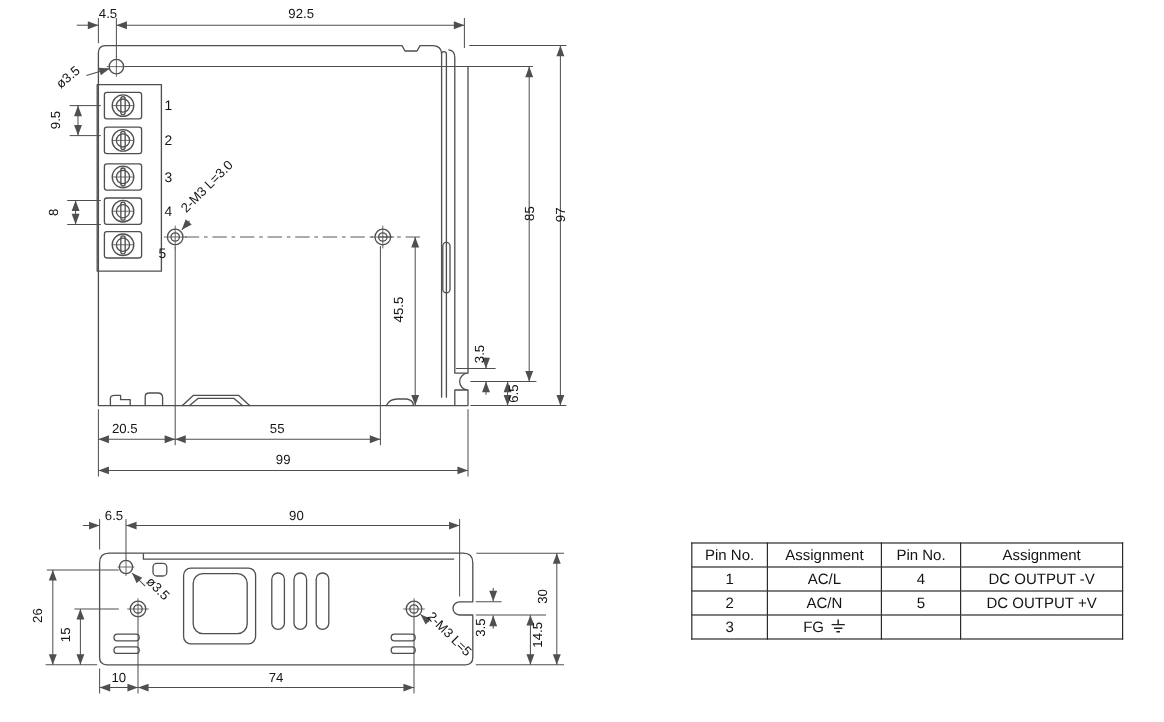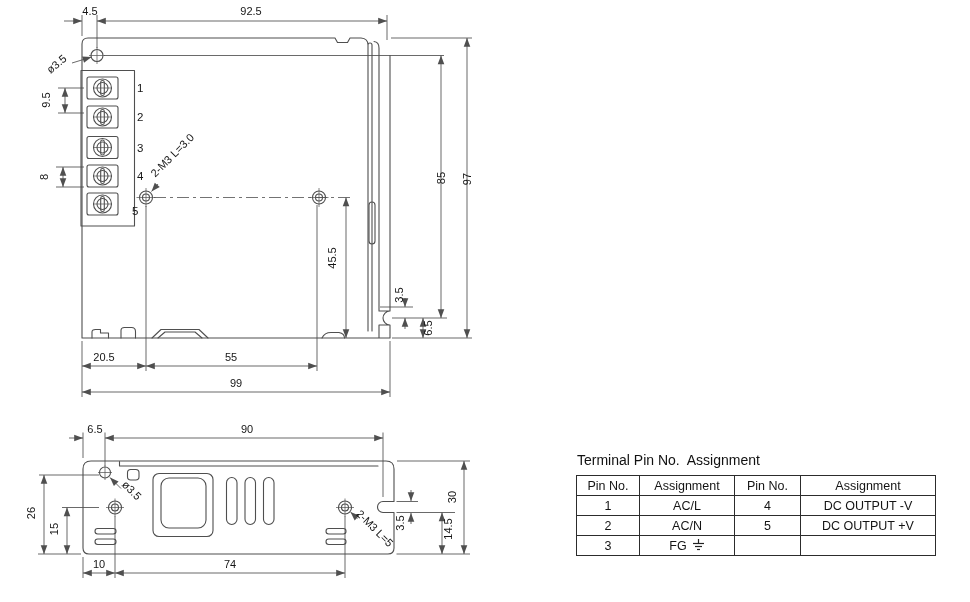--- a/index.html
+++ b/index.html
@@ -243,21 +243,20 @@
       <line class="lt" x1="345" y1="516" x2="345" y2="578"></line>
       <line class="lt ar" x1="83" y1="573" x2="115" y2="573"></line>
       <line class="lt ar" x1="115" y1="573" x2="345" y2="573"></line>
       <text class="d" text-anchor="middle" x="99" y="568">10</text>
       <text class="d" text-anchor="middle" x="230" y="568">74</text>
     </g>
   </g>
 </svg>
 
 <div class="panel">
-  <div class="tbl-title">Terminal Pin No.  Assignment</div>
   <table class="pins">
     <tbody>
           <tr>
       <th class="c0">Pin No.</th>
       <th class="c1">Assignment</th>
       <th class="c2">Pin No.</th>
       <th class="c3">Assignment</th>
     </tr>
     <tr>
       <td>1</td>

